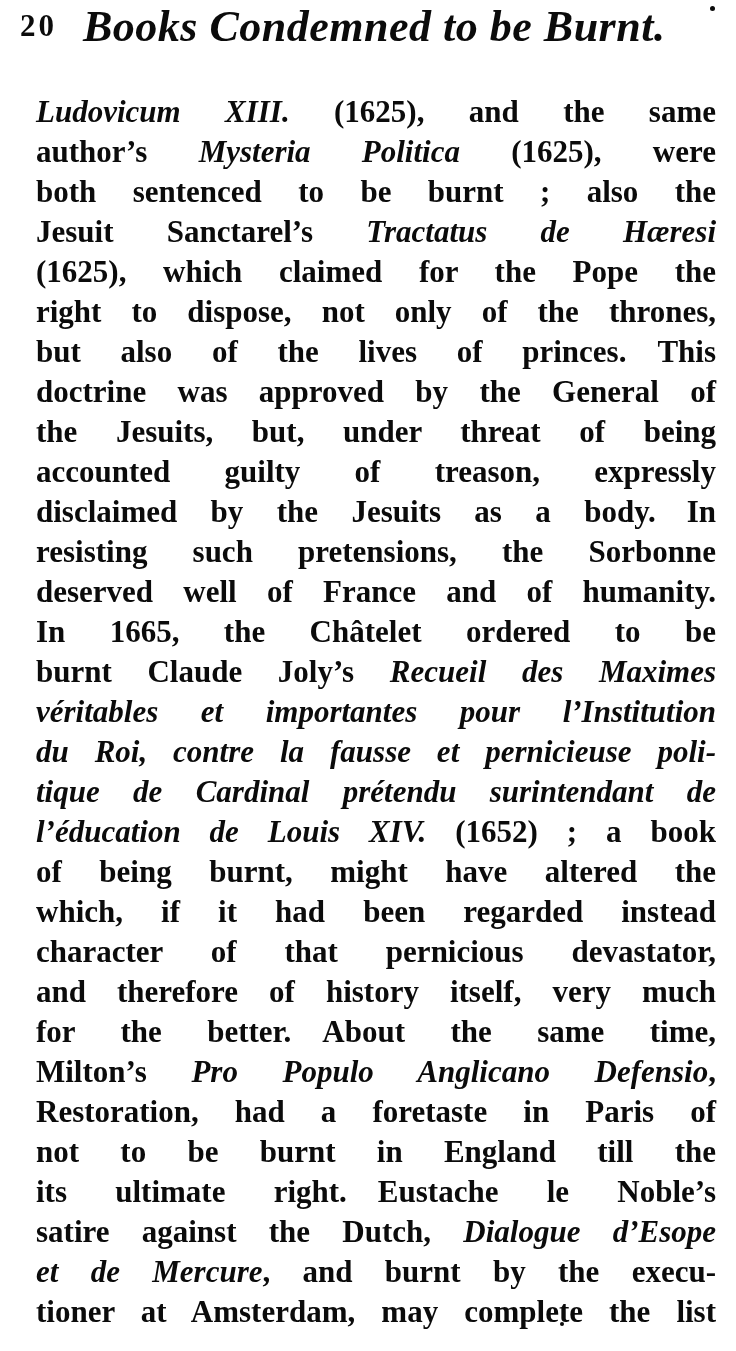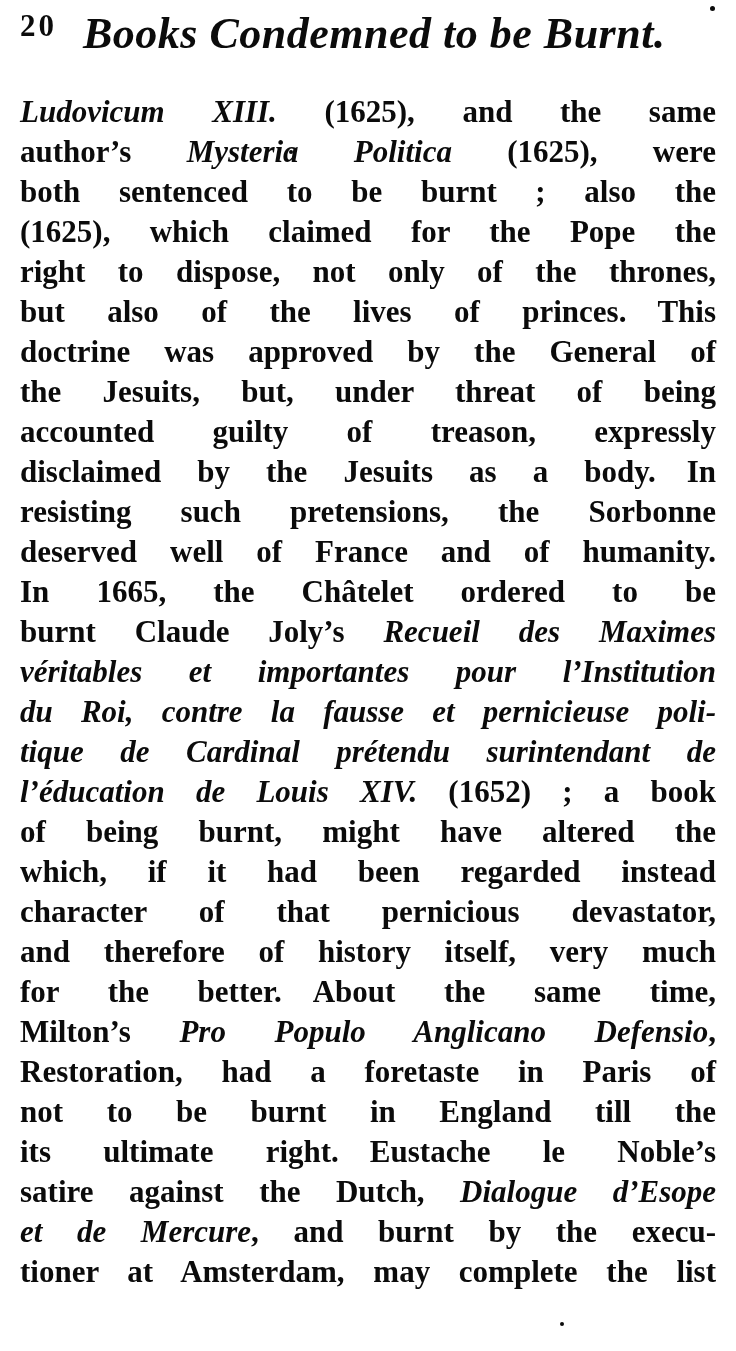--- a/index.html
+++ b/index.html
@@ -12,21 +12,21 @@
     width: 736px;
     height: 1351px;
     margin: 0 auto;
     background: var(--paper, #ffffff);
     color: var(--ink, #0b0b0b);
     font-family: "Liberation Serif", "DejaVu Serif", serif;
     overflow: hidden;
   }
   .header {
     display: flex;
-    align-items: flex-start;
+    align-items: center;
     padding: 8px 22px 0 20px;
     height: 44px;
     box-sizing: border-box;
   }
   .pagenum {
     font-size: 31px;
     font-weight: bold;
     letter-spacing: 3px;
     font-style: normal;
   }
@@ -38,21 +38,21 @@
     letter-spacing: 0.5px;
   }
   .body {
     margin-top: 48px;
   }
   .line {
     height: 40px;
     line-height: 40px;
     font-size: 31px;
     font-weight: bold;
-    padding: 0 20px 0 20px;
+    padding: 0 20px 0 36px;
     text-align: justify;
     text-align-last: justify;
     overflow: hidden;
     white-space: normal;
   }
   .line .seg-italic { font-style: italic; }
   .line .seg-roman  { font-style: normal; }
   .speck {
     position: absolute;
     background: var(--ink, #0b0b0b);
@@ -68,20 +68,21 @@
 <div class="page" style="--paper: #ffffff; --ink: #0b0b0b;">
   <div class="header">
     <span class="pagenum">20</span>
     <span class="running-title">Books Condemned to be Burnt.</span>
   </div>
 
   <div class="body" id="page-body">
       <div class="line"><span class="seg-italic">Ludovicum XIII.</span><span class="seg-roman"> (1625), and the same</span></div>
       <div class="line"><span class="seg-roman">author’s </span><span class="seg-italic">Mysteria Politica</span><span class="seg-roman"> (1625), were</span></div>
       <div class="line"><span class="seg-roman">both sentenced to be burnt ; also the</span></div>
+      <div class="line"><span class="seg-roman">Jesuit Sanctarel’s </span><span class="seg-italic">Tractatus de Hæresi</span></div>
       <div class="line"><span class="seg-roman">(1625), which claimed for the Pope the</span></div>
       <div class="line"><span class="seg-roman">right to dispose, not only of the thrones,</span></div>
       <div class="line"><span class="seg-roman">but also of the lives of princes. This</span></div>
       <div class="line"><span class="seg-roman">doctrine was approved by the General of</span></div>
       <div class="line"><span class="seg-roman">the Jesuits, but, under threat of being</span></div>
       <div class="line"><span class="seg-roman">accounted guilty of treason, expressly</span></div>
       <div class="line"><span class="seg-roman">disclaimed by the Jesuits as a body. In</span></div>
       <div class="line"><span class="seg-roman">resisting such pretensions, the Sorbonne</span></div>
       <div class="line"><span class="seg-roman">deserved well of France and of humanity.</span></div>
       <div class="line"><span class="seg-roman">In 1665, the Châtelet ordered to be</span></div>

